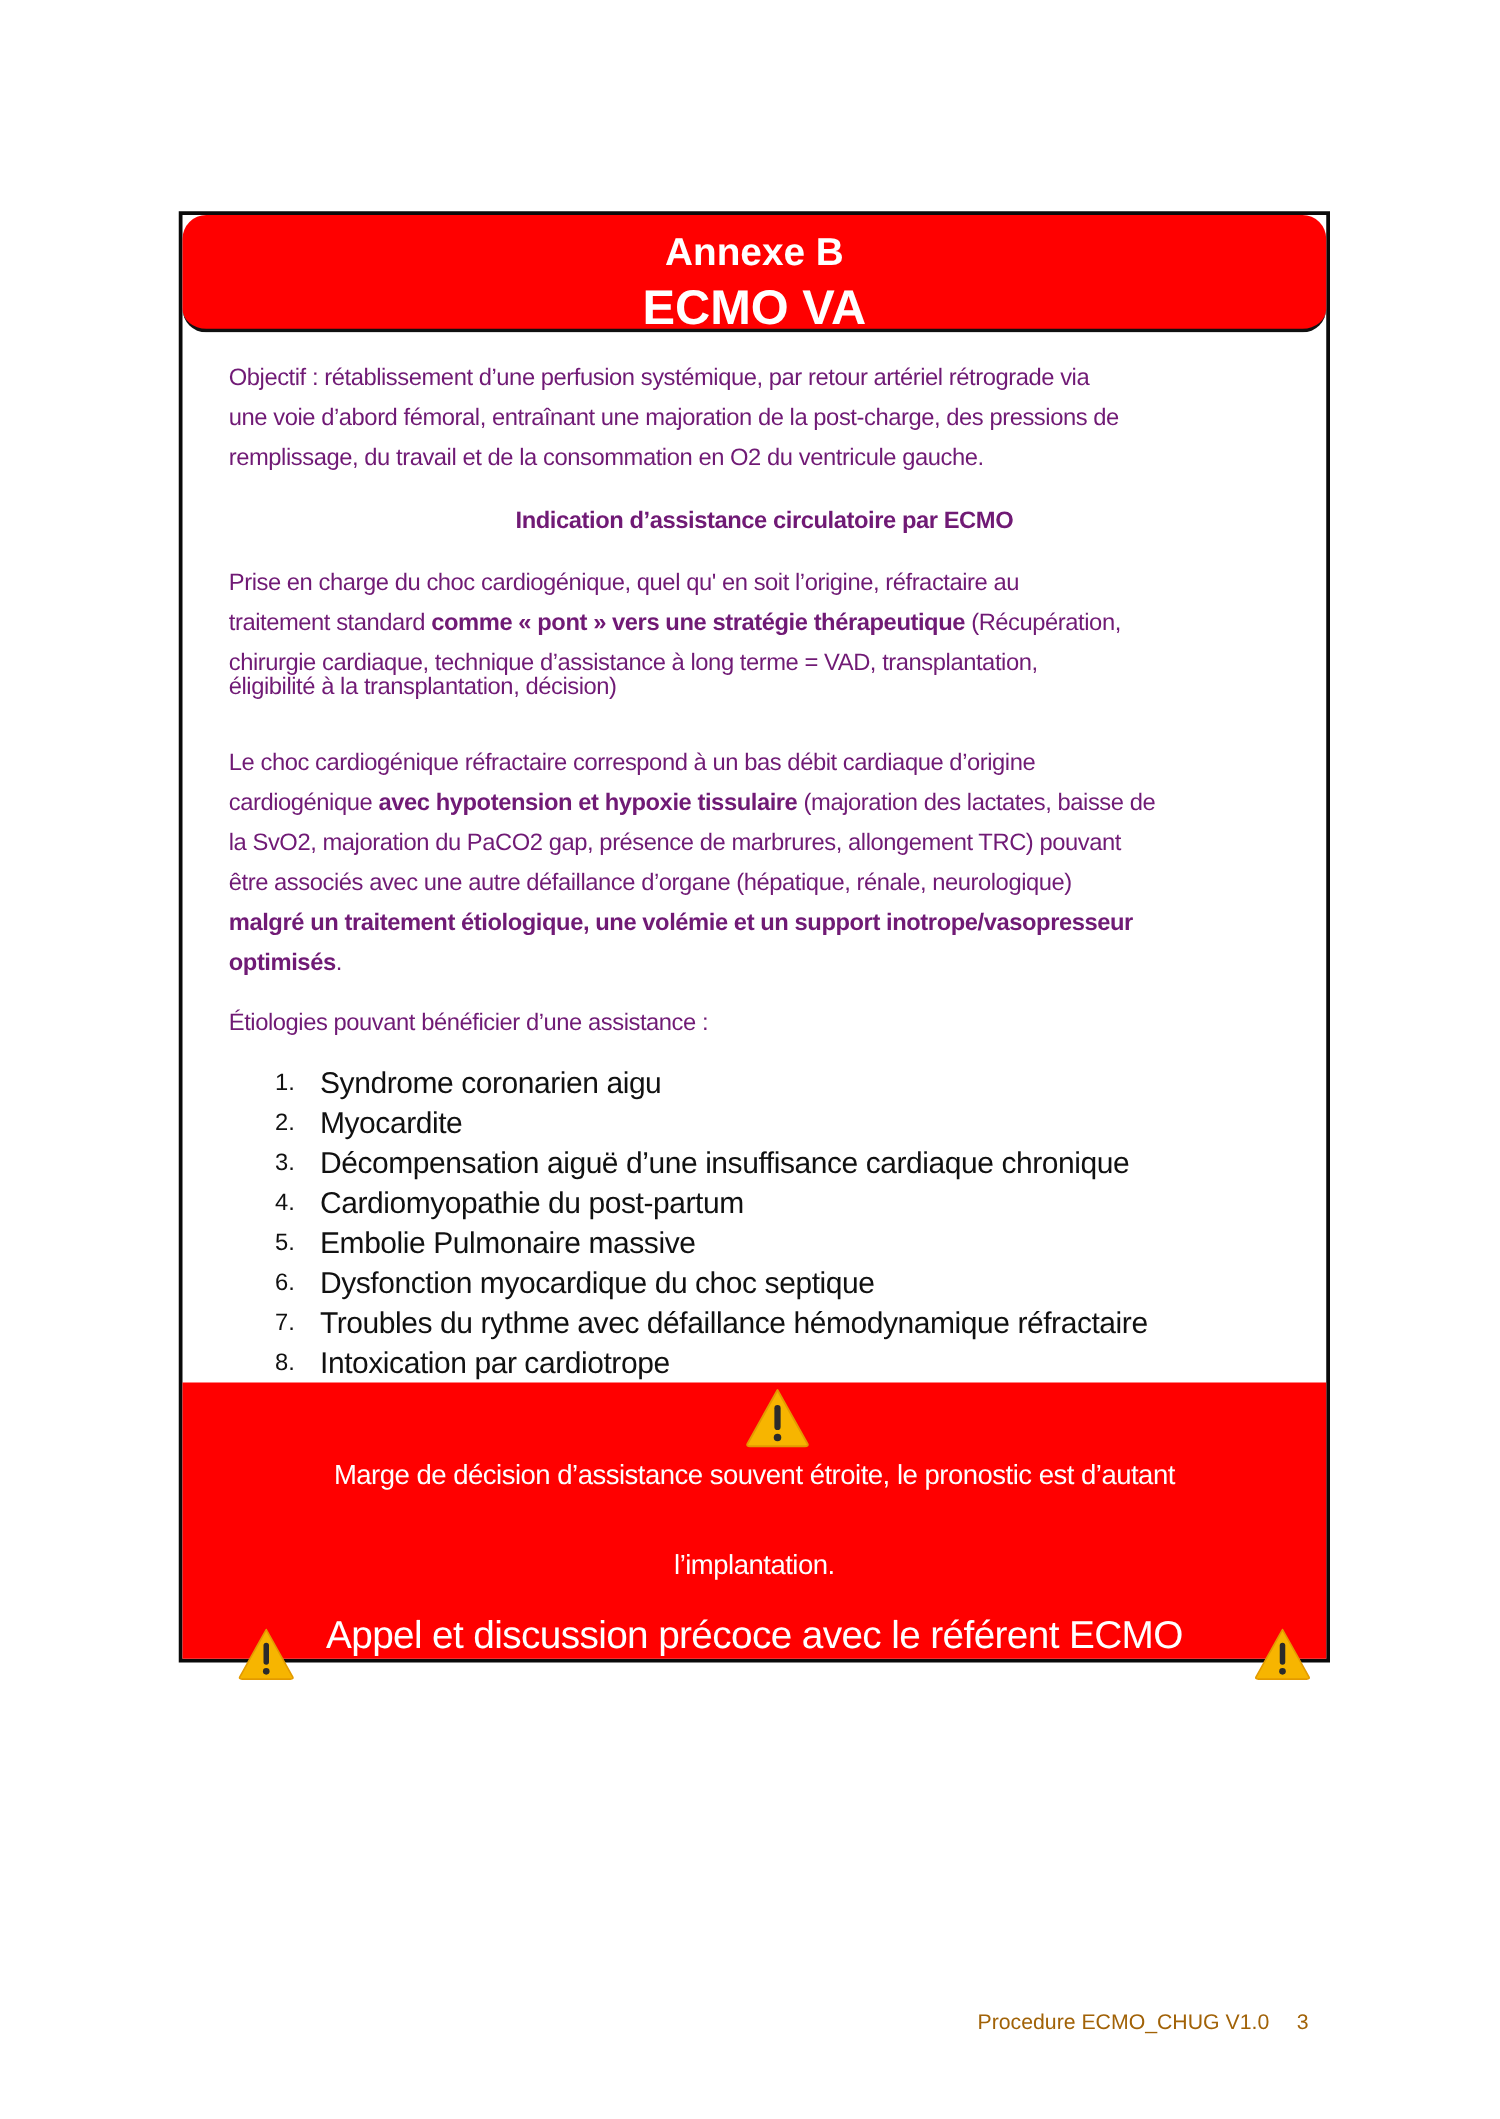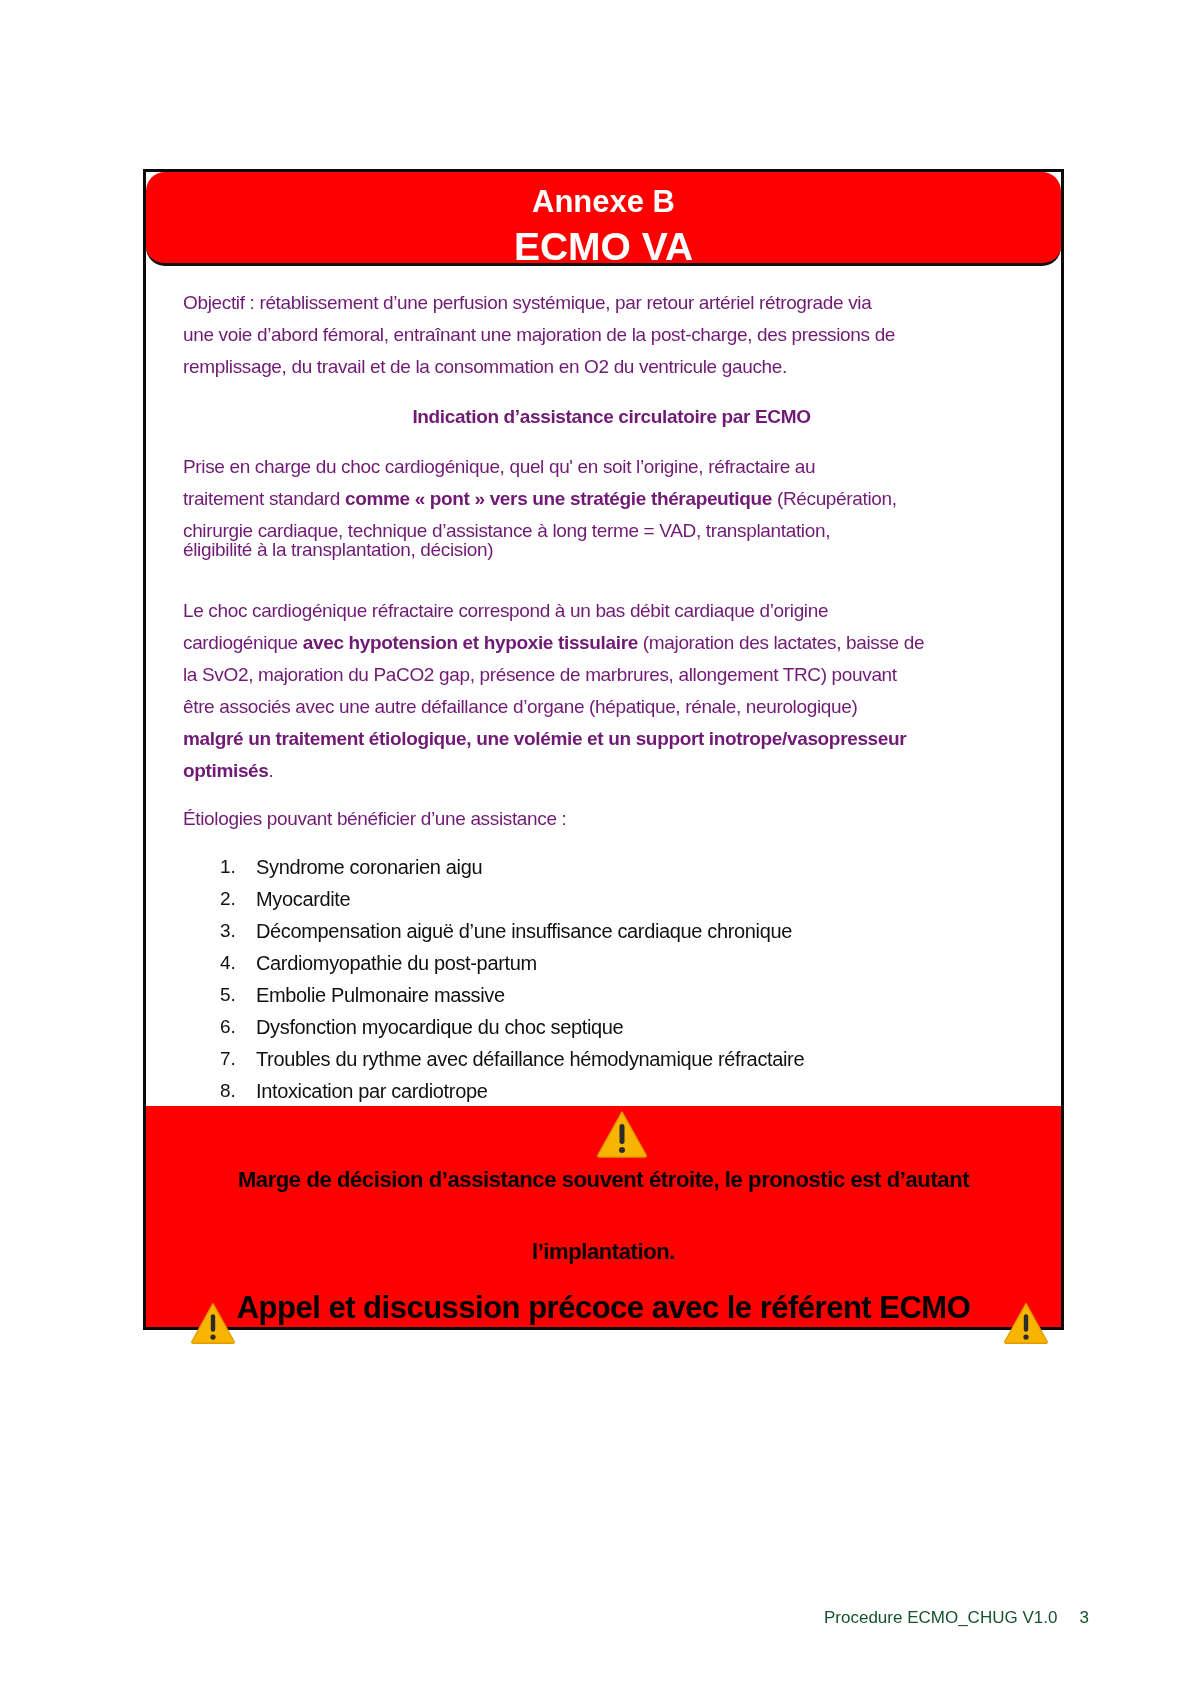--- a/index.html
+++ b/index.html
@@ -19,34 +19,34 @@
   .hdr .t1 { position:absolute; left:0; right:0; top:10px; font-size:31px; line-height:40px; }
   .hdr .t2 { position:absolute; left:0; right:0; top:55px; font-size:39px; line-height:40px; }
 
   .ln {
     position:absolute; left:37px; white-space:nowrap; font-size:19px; line-height:24px;
     letter-spacing:-0.35px; color:#701a75;
   }
   .ln b { font-weight:bold; }
   .ctr { left:16px; right:0; text-align:center; font-weight:bold; }
   .num { position:absolute; left:74px; font-size:19px; line-height:24px; white-space:nowrap; color:#111; }
-  .itm { position:absolute; left:110px; font-size:20px; line-height:24px; white-space:nowrap; letter-spacing:-0.35px; color:#111; }
+  .itm { position:absolute; left:110px; font-size:24px; line-height:24px; white-space:nowrap; letter-spacing:-0.35px; color:#111; }
 
   .warn {
-    position:absolute; left:0; right:0; top:934px; bottom:0; background:#ff0000; color:#000000;
-    text-align:center; font-weight:bold;
+    position:absolute; left:0; right:0; top:934px; bottom:0; background:#ff0000; color:#ffffff;
+    text-align:center; font-weight:normal;
   }
   .warn .w { position:absolute; left:0; right:0; font-size:22px; line-height:30px; white-space:nowrap; letter-spacing:-0.4px; }
   .warn .big { position:absolute; left:0; right:0; font-size:31px; line-height:36px; white-space:nowrap; letter-spacing:-0.5px; }
   .tri { display:inline-block; vertical-align:middle; }
   .tri-center { position:absolute; left:450px; top:3px; }
   .tri-left { position:absolute; left:44px; top:195px; }
   .tri-right { position:absolute; left:857px; top:195px; }
 
-  .pgfoot { position:absolute; left:824px; top:1606px; font-size:17px; line-height:24px; white-space:nowrap; color:#14532d; }
+  .pgfoot { position:absolute; left:782px; top:1606px; font-size:17px; line-height:24px; white-space:nowrap; color:#a16207; }
   .pgfoot .pn { margin-left:22px; }
 </style>
 </head>
 <body>
 
 <div class="box">
   <div class="hdr">
     <div class="t1">Annexe B</div>
     <div class="t2">ECMO VA</div>
   </div>

